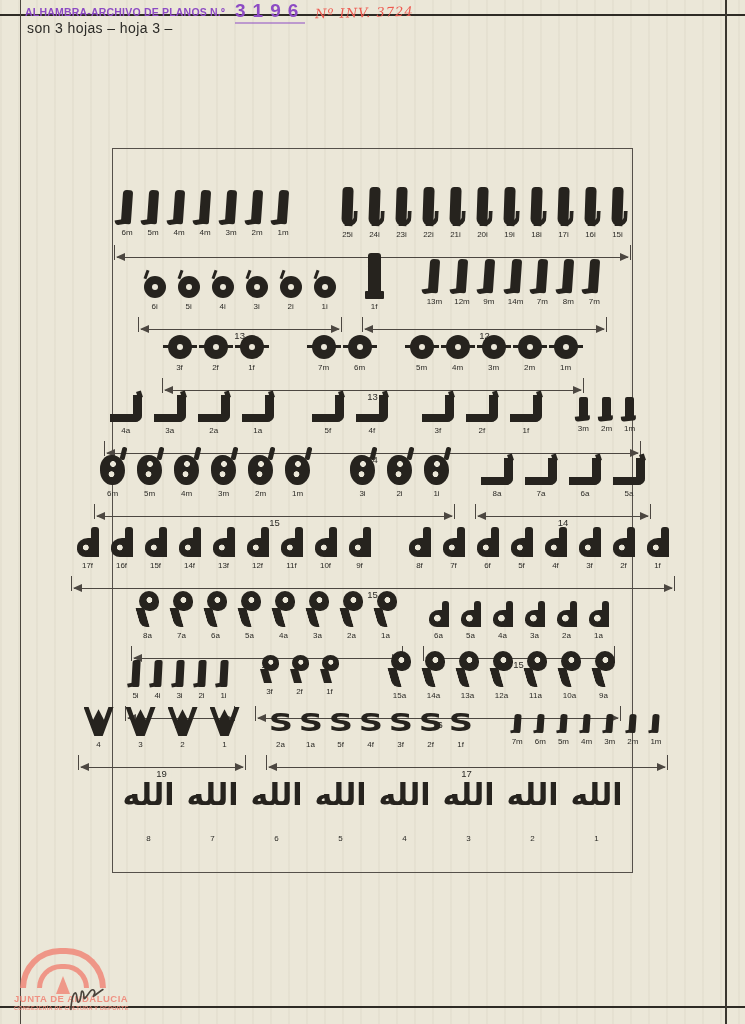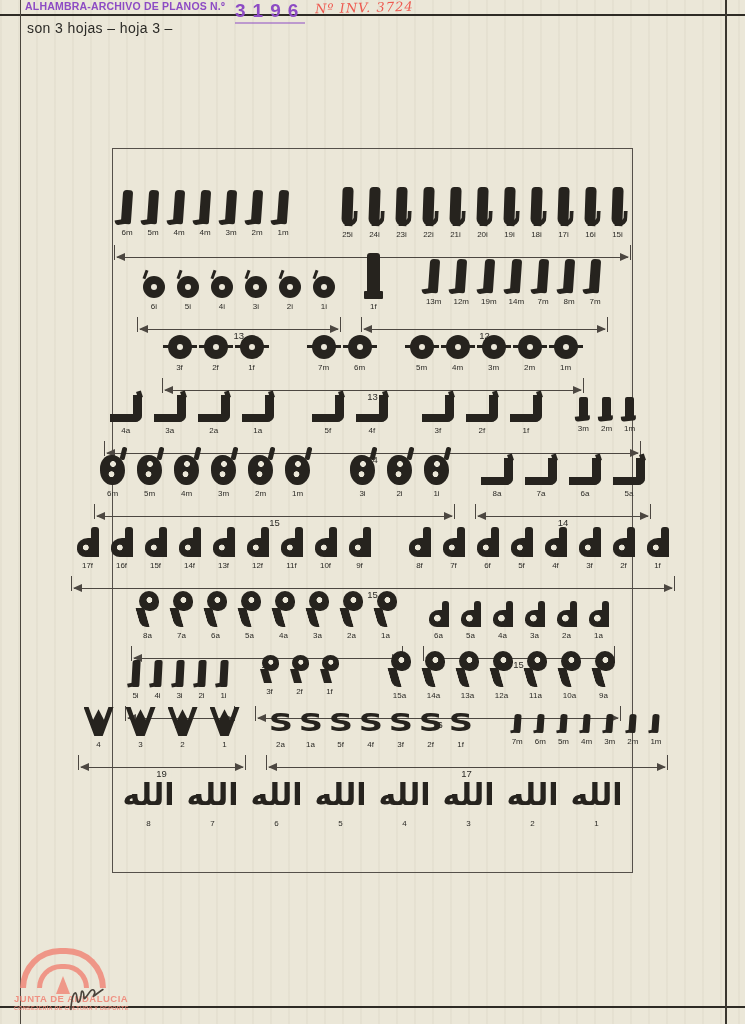--- a/index.html
+++ b/index.html
@@ -22,21 +22,21 @@
     overflow:hidden;
   }
   .rule-h{position:absolute;left:0;right:0;height:2px;background:#2e2b25}
   .rule-v{position:absolute;top:0;bottom:0;width:2px;background:#3a362f}
   #top-rule{top:14px}
   #bottom-rule{top:1006px}
   #left-line{left:20px;width:1px;background:#4a453d}
   #right-line{left:725px}
 
   
-  .stamp{position:absolute;left:25px;top:0;display:flex;align-items:flex-start;white-space:nowrap}
+  .stamp{position:absolute;left:25px;top:0;display:flex;align-items:center;white-space:nowrap}
   .stamp-label{font-size:10.5px;font-weight:bold;color:var(--purple);letter-spacing:.2px}
   .stamp-number{font-size:19px;font-weight:bold;color:var(--purple);letter-spacing:7px;margin-left:10px;border-bottom:2px solid rgba(141,75,196,.5)}
   .stamp-inv{font-size:13px;color:var(--red);font-style:italic;margin-left:10px;transform:rotate(-1.5deg);letter-spacing:1px;font-family:"DejaVu Serif",serif}
   .sheet-note{position:absolute;left:27px;top:20px;font-size:14px;color:#2b2a26;letter-spacing:.4px}
 
   
   .frame{position:absolute;left:112px;top:148px;width:521px;height:725px;border:1px solid #55504a}
   .prow{position:absolute;left:10px;right:10px;display:flex;justify-content:center;align-items:flex-end;gap:26px}
   .prow:nth-child(1){top:38px}
   .prow:nth-child(2){top:104px}
@@ -102,21 +102,21 @@
   .g-nine2::before{content:"";position:absolute;top:0;left:1px;width:17px;height:16px;border-radius:50% 50% 42% 50%;
     background:radial-gradient(circle at 52% 45%, var(--paper) 2.2px, transparent 2.8px), var(--ink)}
   .g-nine2::after{content:"";position:absolute;left:1px;bottom:0;width:8px;height:14px;border-left:8px solid var(--ink);transform:skewX(16deg)}
   .g-bar8{width:8px;height:27px;background:var(--ink);border-radius:3px 2px 2px 2px;transform:rotate(3deg);margin:0 1px 2px}
   .g-bar8::after{content:"";position:absolute;left:-4px;bottom:0;width:9px;height:4px;background:var(--ink);transform:rotate(-14deg)}
   .g-v{width:30px;height:29px;background:var(--ink);margin-bottom:2px;
     clip-path:polygon(0 0,17% 0,32% 44%,50% 8%,68% 44%,83% 0,100% 0,64% 100%,36% 100%)}
   .g-s{font-family:"DejaVu Sans",sans-serif;font-weight:900;font-size:25px;line-height:26px;color:var(--ink);transform:scaleX(1.35);margin-bottom:2px}
   .g-mini{width:7px;height:19px;background:var(--ink);border-radius:3px 2px 2px 2px;transform:rotate(4deg);margin:0 1px 2px}
   .g-mini::after{content:"";position:absolute;left:-3px;bottom:0;width:7px;height:3px;background:var(--ink);transform:rotate(-14deg)}
-  .g-allah{font-family:"DejaVu Sans",sans-serif;font-weight:bold;font-size:30px;line-height:36px;color:var(--ink);direction:rtl;margin-bottom:4px}
+  .g-allah{font-family:"DejaVu Sans",sans-serif;font-weight:bold;font-size:30px;line-height:36px;color:var(--ink);direction:rtl;margin-bottom:19px}
 
   
   .logo{position:absolute;left:14px;top:948px;width:150px;color:var(--salmon)}
   .arch{position:relative;width:86px;height:40px;margin-left:6px}
   .arch-outer{position:absolute;left:0;bottom:0;width:86px;height:40px;border:6px solid var(--salmon);border-bottom:none;border-radius:86px 86px 0 0;opacity:.85}
   .arch-inner{position:absolute;left:17px;bottom:0;width:52px;height:24px;border:5px solid var(--salmon);border-bottom:none;border-radius:52px 52px 0 0;opacity:.85}
   .arch-tri{position:absolute;left:36px;bottom:-6px;width:0;height:0;border-left:7px solid transparent;border-right:7px solid transparent;border-bottom:18px solid var(--salmon);opacity:.85}
   .logo-l1{font-size:9.5px;font-weight:bold;letter-spacing:.5px;margin-top:5px;opacity:.9}
   .logo-l2{font-size:5.5px;font-weight:bold;letter-spacing:.3px;margin-top:1px;opacity:.85}
   .sig{position:absolute;left:66px;top:984px;transform:rotate(-10deg)}
@@ -271,21 +271,21 @@
             <div class="col">
               <div class="glyph g-stroke"></div>
               <div class="lbl">13m</div>
             </div>
             <div class="col">
               <div class="glyph g-stroke"></div>
               <div class="lbl">12m</div>
             </div>
             <div class="col">
               <div class="glyph g-stroke"></div>
-              <div class="lbl">19m</div>
+              <div class="lbl">9m</div>
             </div>
             <div class="col">
               <div class="glyph g-stroke"></div>
               <div class="lbl">14m</div>
             </div>
             <div class="col">
               <div class="glyph g-stroke"></div>
               <div class="lbl">7m</div>
             </div>
             <div class="col">

